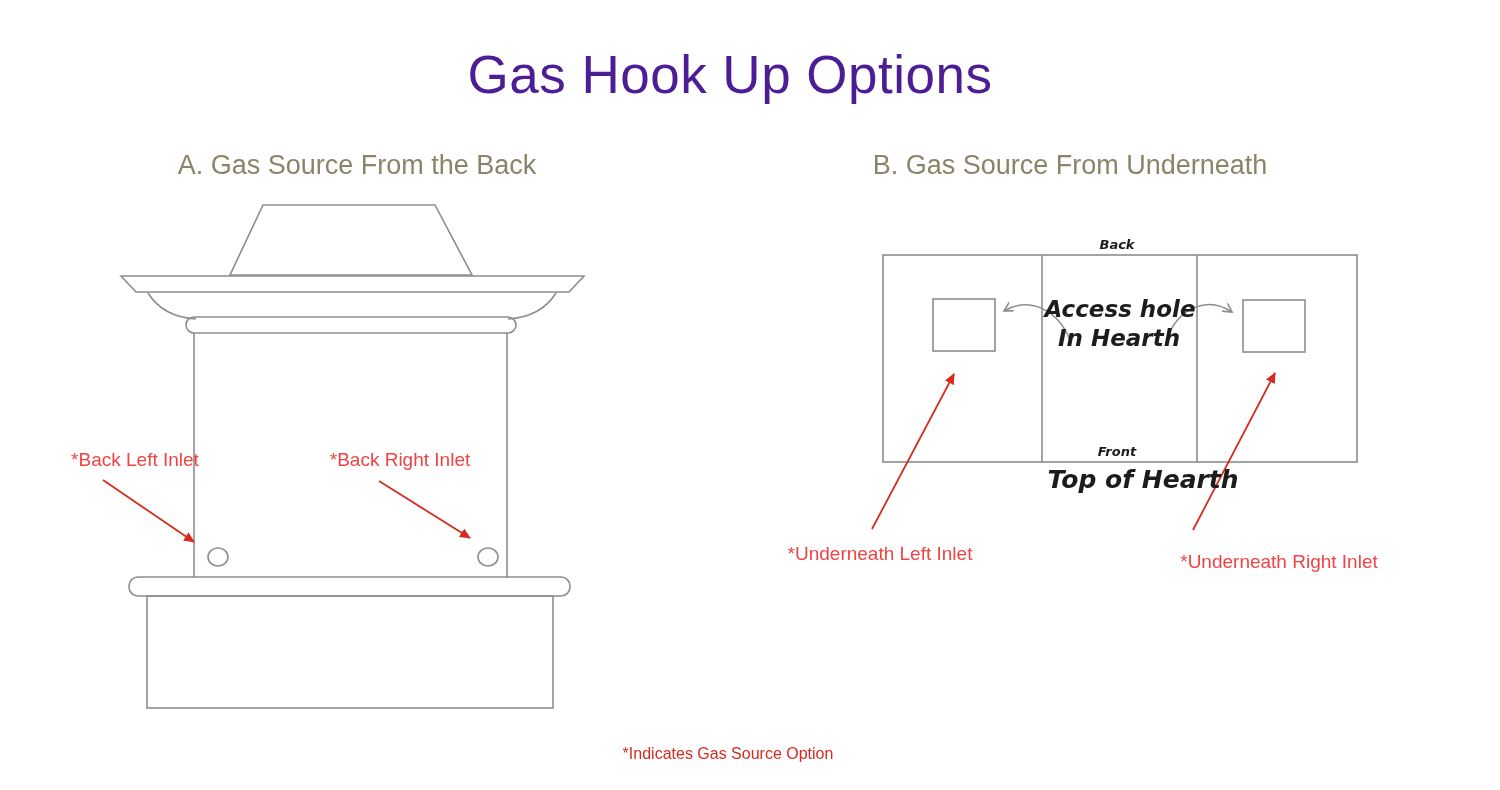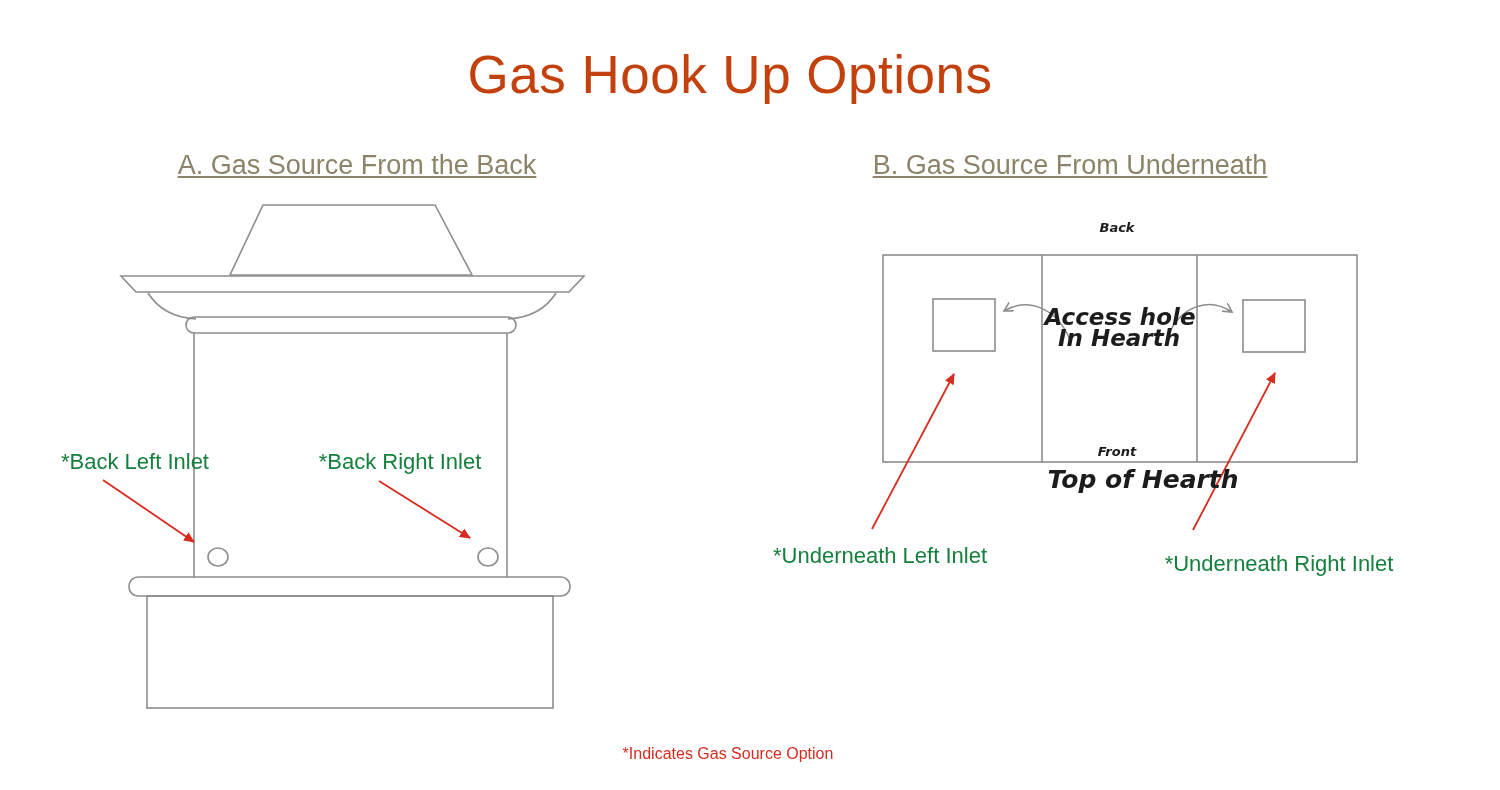--- a/index.html
+++ b/index.html
@@ -8,31 +8,30 @@
     background: #ffffff;
     position: relative;
     overflow: hidden;
     font-family: "Liberation Sans", sans-serif;
   }
   .abs { position: absolute; white-space: nowrap; }
   .cx  { transform: translateX(-50%); }
 
   .page-title {
     font-size: 53px;
-    color: #c2410c;
+    color: #4c1d95;
     letter-spacing: 0.5px;
   }
   .section-heading {
     font-size: 27px;
     color: #8c8468;
-    text-decoration: underline;
   }
   .red-label {
-    font-size: 22px;
-    color: #15803d;
+    font-size: 19px;
+    color: #ef4444;
   }
   .footnote {
     font-size: 16px;
     color: #d62c20;
   }
   .gothic {
     font-family: "DejaVu Sans", sans-serif;
     font-style: italic;
     font-weight: bold;
     color: #1c1c1c;
@@ -92,22 +91,22 @@
 
   <g stroke="#d62c20" stroke-width="1.8" fill="none">
     <line x1="872" y1="529" x2="954" y2="374" marker-end="url(#redArrow)"></line>
     <line x1="1193" y1="530" x2="1275" y2="373" marker-end="url(#redArrow)"></line>
   </g>
 </svg>
 
 <div class="abs cx red-label" style="left:135px; top:449px;">*Back Left Inlet</div>
 <div class="abs cx red-label" style="left:400px; top:449px;">*Back Right Inlet</div>
 
-<div class="abs cx gothic lab-small" style="left:1117px; top:220px;">Back</div>
-<div class="abs cx gothic lab-mid" style="left:1120px; top:304px;">Access hole</div>
+<div class="abs cx gothic lab-small" style="left:1117px; top:237px;">Back</div>
+<div class="abs cx gothic lab-mid" style="left:1120px; top:296px;">Access hole</div>
 <div class="abs cx gothic lab-mid" style="left:1119px; top:325px;">In Hearth</div>
 <div class="abs cx gothic lab-small" style="left:1117px; top:444px;">Front</div>
 <div class="abs cx gothic lab-caption" style="left:1119px; top:465px;margin-left:24px;">Top of Hearth</div>
 
 <div class="abs cx red-label" style="left:880px; top:543px;">*Underneath Left Inlet</div>
 <div class="abs cx red-label" style="left:1279px; top:543px;margin-top:8px;">*Underneath Right Inlet</div>
 
 <div class="abs cx footnote" style="left:728px; top:745px;">*Indicates Gas Source Option</div>
 
 </body></html>

